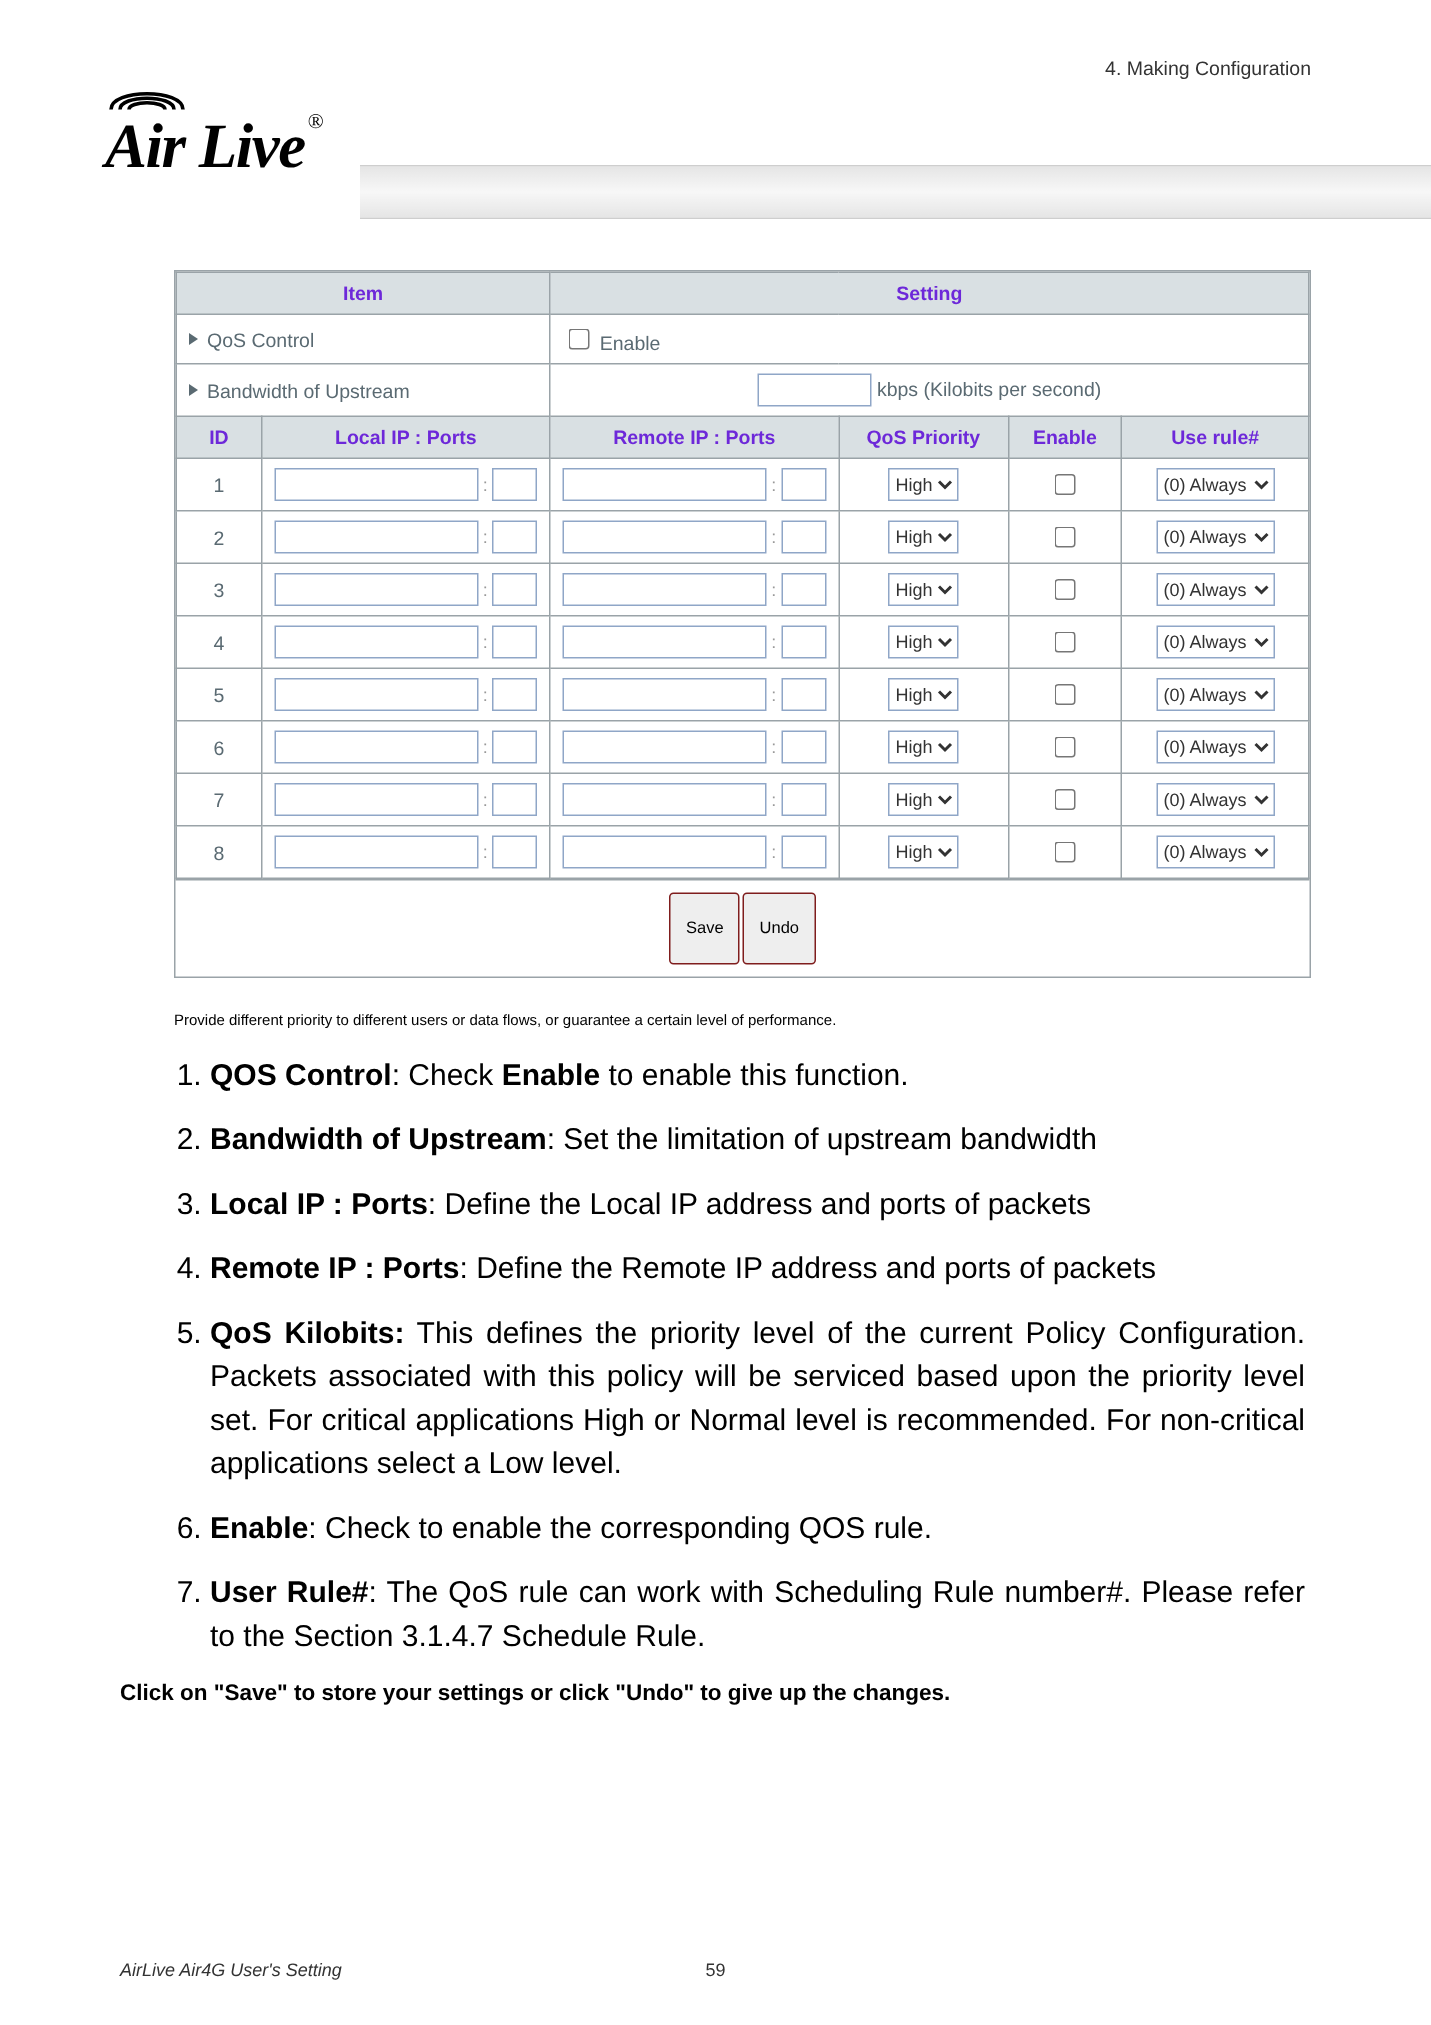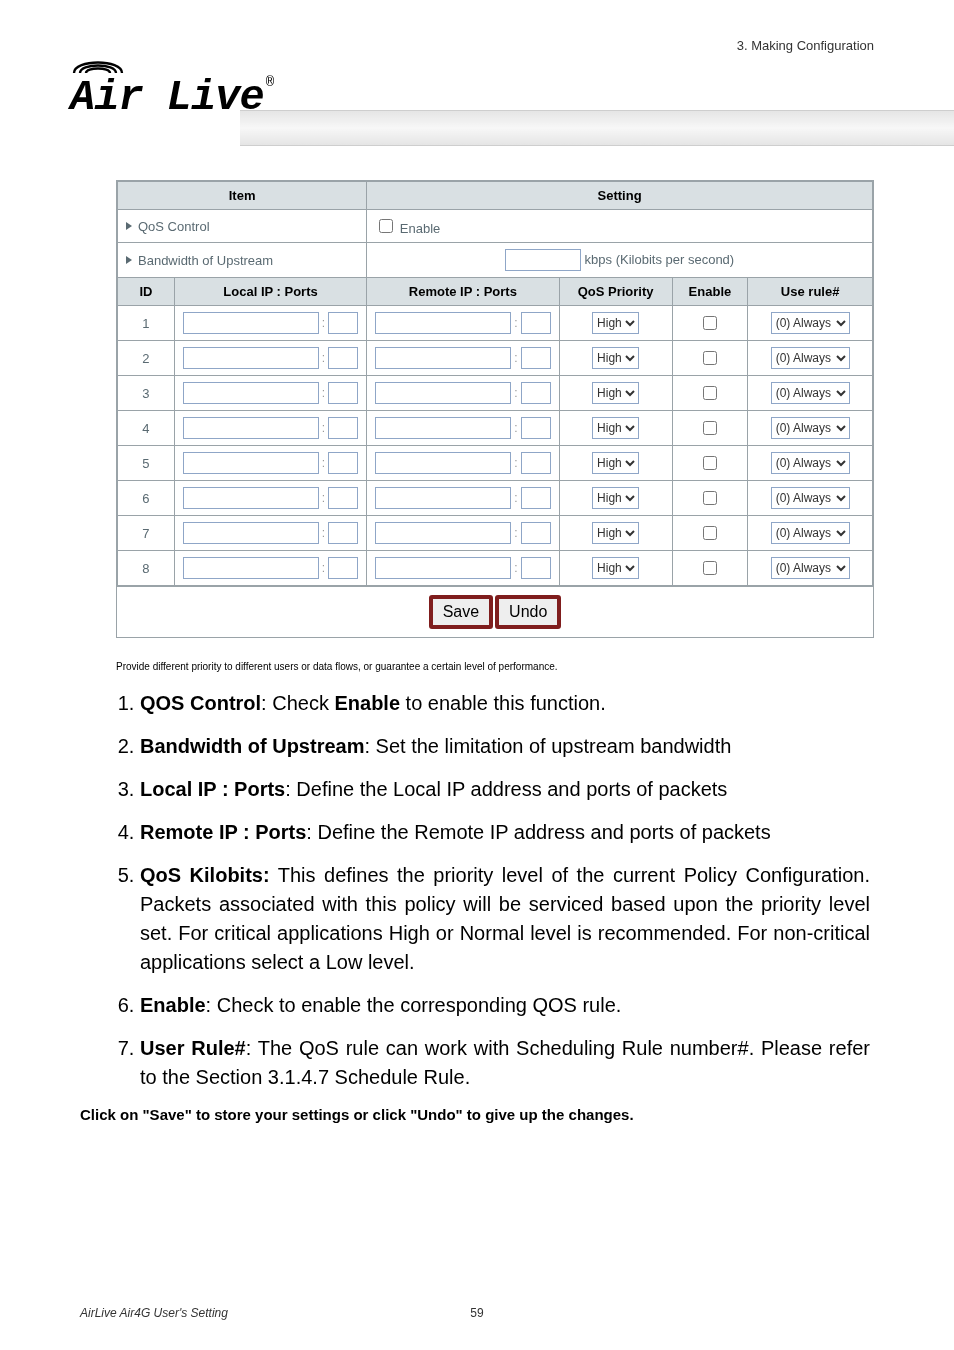--- a/index.html
+++ b/index.html
@@ -32,21 +32,21 @@
     height: 34px;
     background: linear-gradient(to bottom,#d8d8d8 0%,#f4f4f4 50%,#d8d8d8 100%);
     border-top: 1px solid #b5b5b5;
     border-bottom: 1px solid #b5b5b5;
     opacity: .65;
   }
   .logo {
     position: absolute;
     top: 45px;
     left: 70px;
-    font-family: Liberation Mono, monospace;
+    font-family: Liberation Serif, serif;
   }
   .logo .arcs {
     display:inline-block;
     line-height:0;
   }
   .logo svg { display:block; }
   .logo-text {
     font-size: 42px;
     font-style: italic;
     font-weight: bold;
@@ -93,21 +93,21 @@
   }
   table.qos th, table.qos td {
     border: 1px solid #9aa3a8;
     padding: 6px 8px;
     text-align: center;
     vertical-align: middle;
   }
   table.qos th {
     background: #d9e0e3;
     font-weight: bold;
-    color: #000000;
+    color: #6d28d9;
   }
   table.qos td.left { text-align: left; }
   .row-label {
     display:flex;align-items:center;gap:6px;
   }
   .tri {
     width:0;height:0;border-top:4px solid transparent;border-bottom:4px solid transparent;border-left:6px solid #5a6a72;display:inline-block;
   }
   input[type=text].field {
     width: 130px;
@@ -134,23 +134,23 @@
   input[type=checkbox].cb {
     width:14px;height:14px;
     accent-color:#8fa6c7;
   }
   .btnrow {
     text-align:center;
     padding:8px;
     border-top:1px solid #9aa3a8;
   }
   button.btn {
-    font-size:16px;
-    padding:4px 10px;
-    border:4px solid #7f1d1d;
+    font-size:11px;
+    padding:17px 10px;
+    border:1px solid #7f1d1d;
     background:#eee;
     border-radius:3px;
     cursor:pointer;
     margin:0 1px;
   }
   .body-text {
     margin: 22px 4px 14px 36px;
     font-size: 10px;
     line-height: 1.45;
   }
@@ -181,21 +181,21 @@
     display:flex;
     justify-content:space-between;
   }
   .footer .pg { font-style: normal; position:absolute; left:50%; transform:translateX(-50%);}
 </style>
 </head>
 <body>
 
 <div class="page">
 
-  <div class="header-right">3. Making Configuration</div>
+  <div class="header-right">4. Making Configuration</div>
   <div class="header-stripe"></div>
 
   <div class="logo">
     <span class="arcs">
       <svg width="58" height="30" viewBox="0 0 58 30">
         <path d="M4 28 C 4 14, 52 14, 52 28" stroke="#000" stroke-width="2.4" fill="none"></path>
         <path d="M10 28 C 10 18, 46 18, 46 28" stroke="#000" stroke-width="2.4" fill="none"></path>
         <path d="M16 28 C 16 22, 40 22, 40 28" stroke="#000" stroke-width="2.4" fill="none"></path>
       </svg>
     </span>

